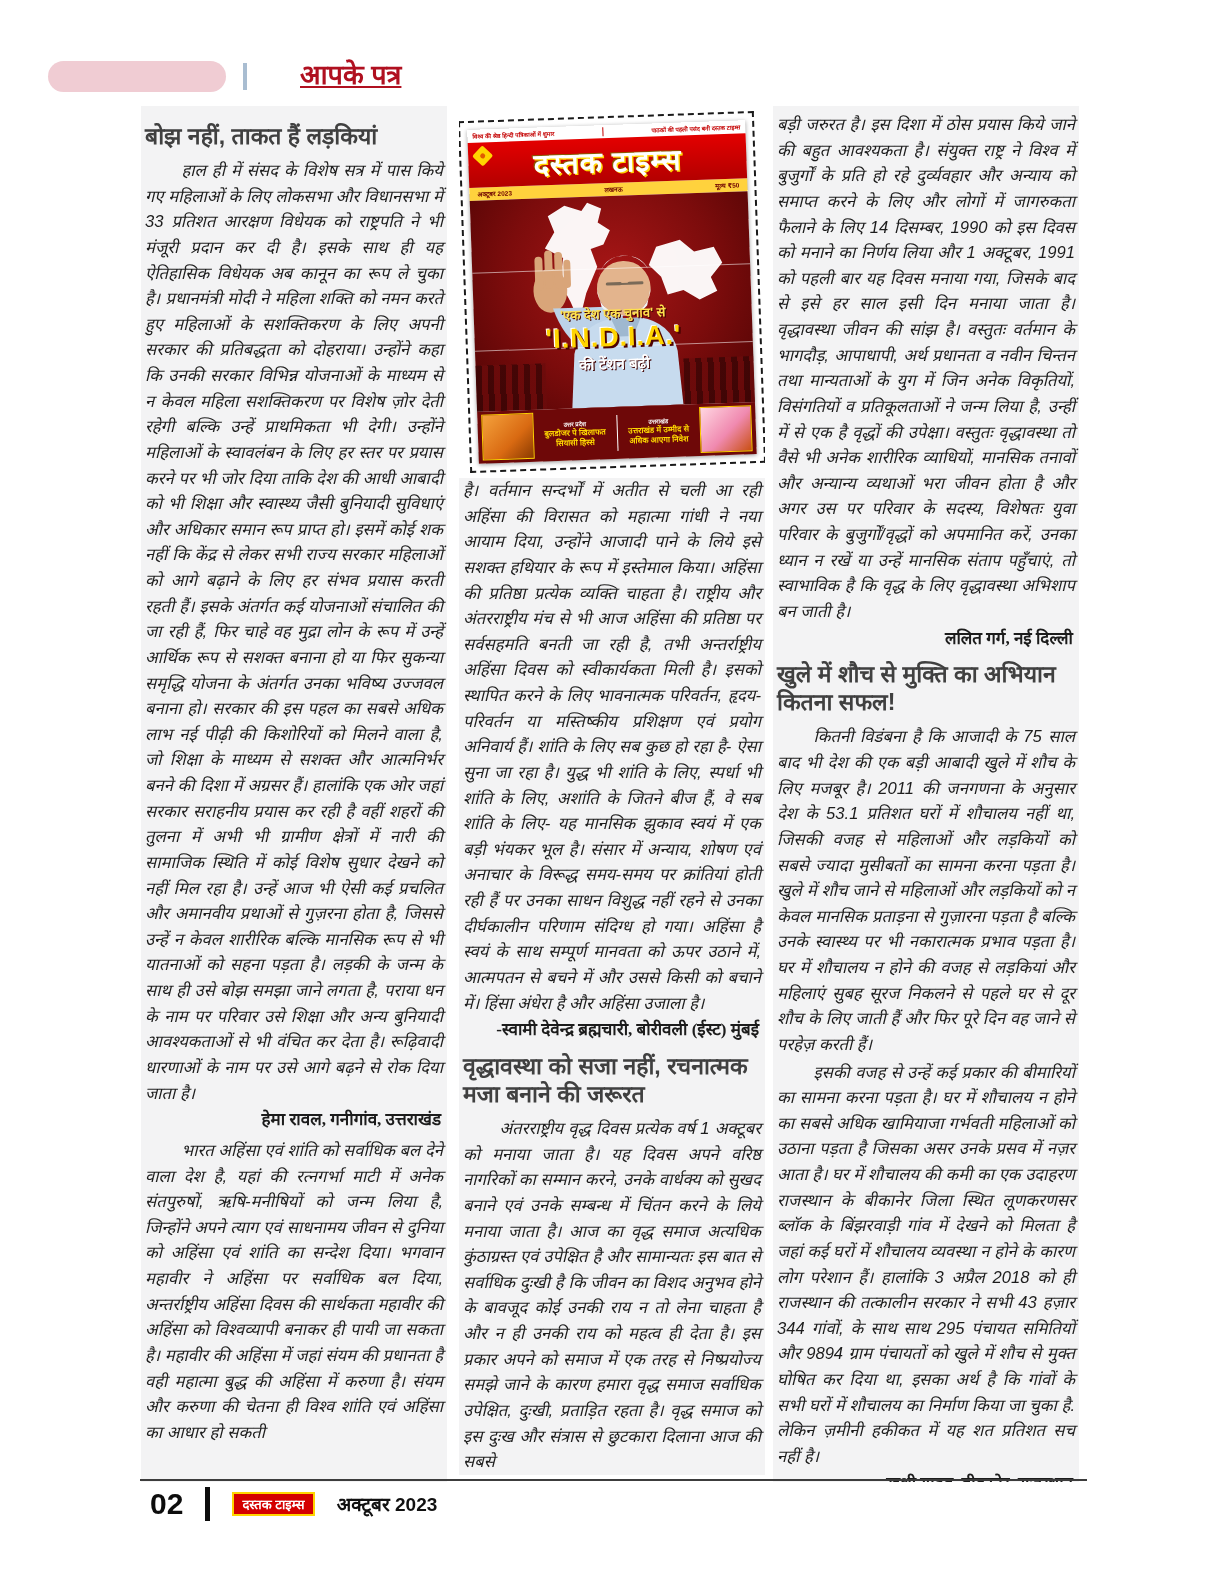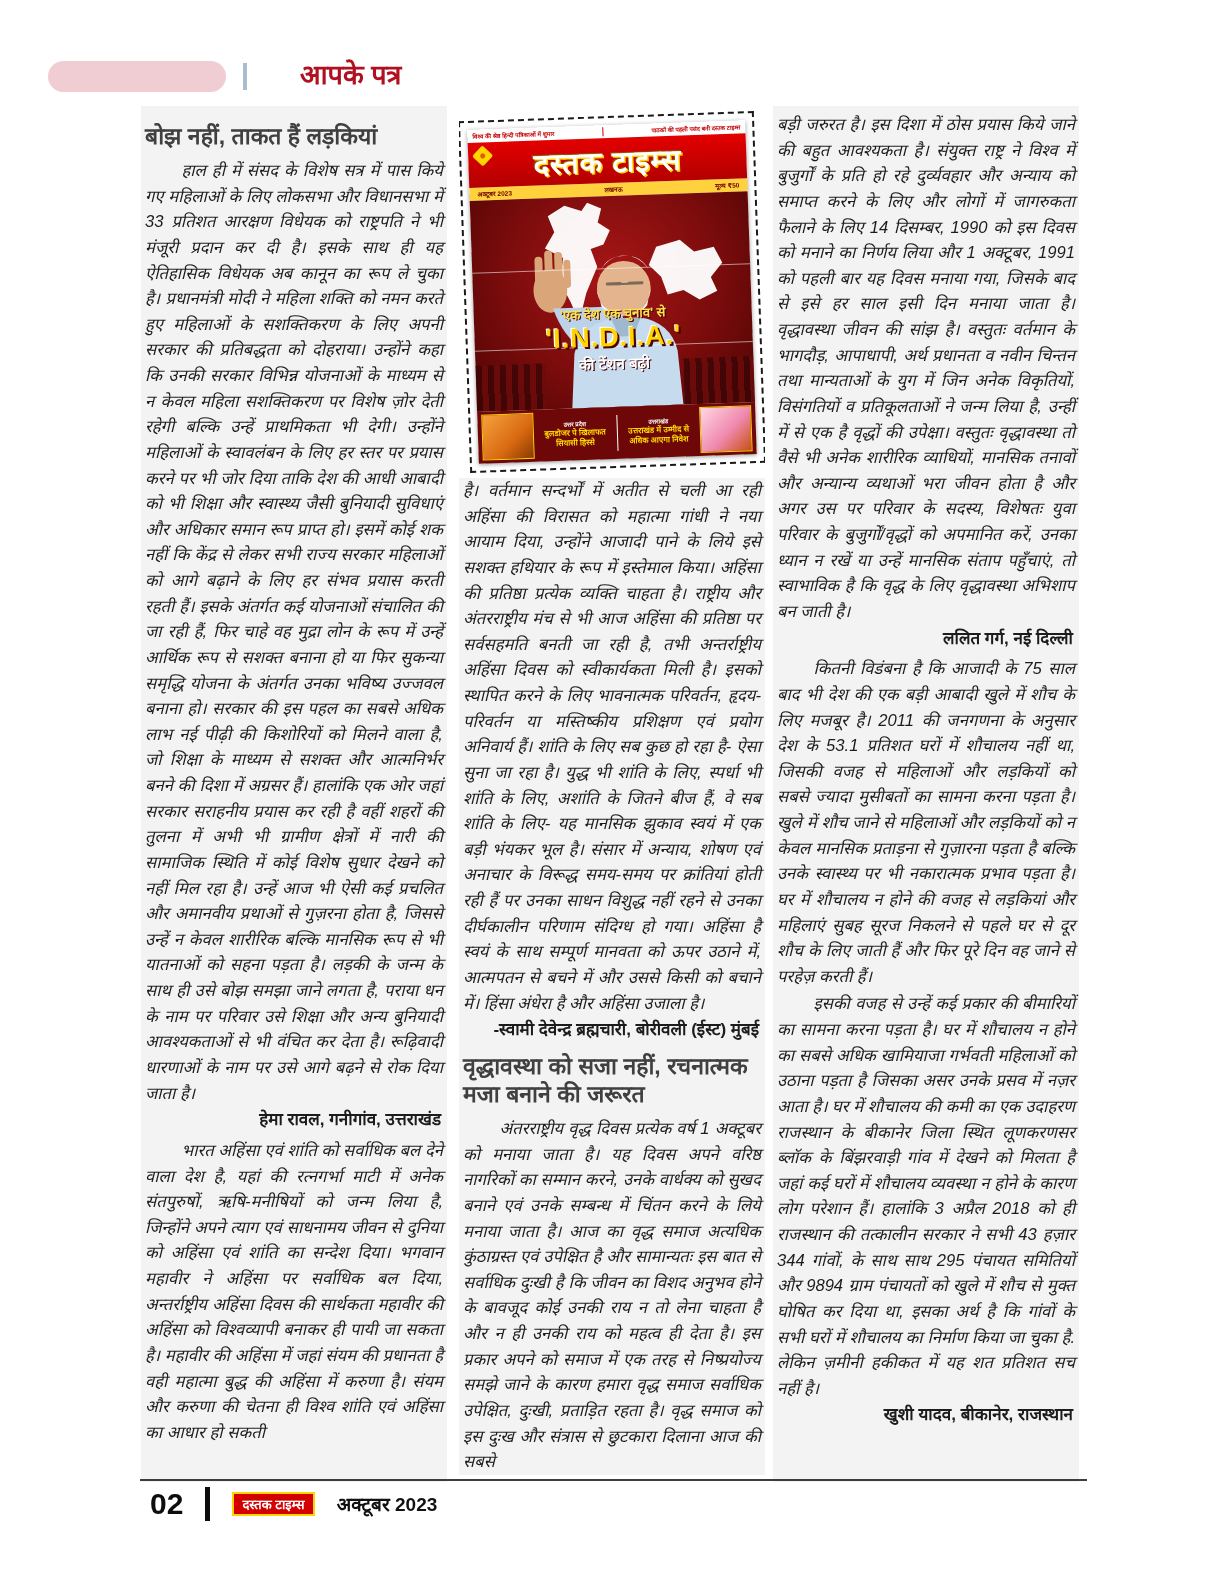--- a/index.html
+++ b/index.html
@@ -5,32 +5,32 @@
   html,body{margin:0;padding:0;background:#e9e9e9;}
   .page{
     position:relative;width:1224px;height:1584px;background:#ffffff;
     font-family:"Liberation Sans","DejaVu Sans",sans-serif;color:#1c1c1c;
     overflow:hidden;margin:0 auto;
   }
   
   .hdr-pill{position:absolute;left:48px;top:61px;width:178px;height:31px;
     background:#f0ccd3;border-radius:16px;}
   .hdr-bar{position:absolute;left:243px;top:63px;width:4px;height:27px;background:#a9bdd1;}
-  .hdr-title{position:absolute;left:300px;top:55px;font-size:27px;font-weight:700;color:#b01020;}
+  .hdr-title{position:absolute;left:300px;top:55px;font-size:27px;font-weight:700;color:#b01020;text-decoration:underline;}
   
   .col{position:absolute;top:106px;width:306px;height:1370px;overflow:hidden;
     background:#f3f3f4;padding:6px 0 0 0;}
   .col1{left:141px;}
   .col2{left:459px;background:transparent;}
   .col3{left:773px;}
   .col2 .graypart{background:#f3f3f4;}
   h2.ltr{font-size:23px;line-height:1.22;font-weight:700;color:#404040;margin:10px 4px 8px 4px;}
   p.body{font-size:16.6px;line-height:1.545;text-align:justify;margin:0 4px 2px 4px;font-style:italic;}
   p.indent{text-indent:2.2em;}
-  .sig{font-size:17px;font-weight:700;text-align:right;margin:2px 6px 6px 4px;line-height:1.4;}
+  .sig{font-size:17px;font-weight:700;text-align:right;margin:2px 6px 6px 4px;line-height:1.4;font-family:Liberation Serif, serif;}
   
   .cover-outer{position:relative;width:296px;height:352px;margin:4px auto 10px auto;
     transform:rotate(-2deg);background:#fff;border:2px dashed #1a1a1a;padding:7px;box-sizing:border-box;}
   .cover{position:relative;width:100%;height:100%;display:flex;flex-direction:column;
     box-shadow:0 1px 4px rgba(0,0,0,.4);}
   .cov-top{height:13px;background:#fff;display:flex;align-items:center;justify-content:space-between;
     font-size:6px;color:#c40000;font-weight:700;padding:0 5px;white-space:nowrap;overflow:hidden;}
   .cov-top .tsdiv{width:1px;height:9px;background:#c40000;margin:0 4px;flex:none;}
   .cov-mast{height:45px;background:linear-gradient(#e30000,#b30000);display:flex;align-items:center;
     justify-content:center;position:relative;}
@@ -158,20 +158,21 @@
       <p class="body">है। वर्तमान सन्दर्भों में अतीत से चली आ रही अहिंसा की विरासत को महात्मा गांधी ने नया आयाम दिया, उन्होंने आजादी पाने के लिये इसे सशक्त हथियार के रूप में इस्तेमाल किया। अहिंसा की प्रतिष्ठा प्रत्येक व्यक्ति चाहता है। राष्ट्रीय और अंतरराष्ट्रीय मंच से भी आज अहिंसा की प्रतिष्ठा पर सर्वसहमति बनती जा रही है, तभी अन्तर्राष्ट्रीय अहिंसा दिवस को स्वीकार्यकता मिली है। इसको स्थापित करने के लिए भावनात्मक परिवर्तन, हृदय-परिवर्तन या मस्तिष्कीय प्रशिक्षण एवं प्रयोग अनिवार्य हैं। शांति के लिए सब कुछ हो रहा है- ऐसा सुना जा रहा है। युद्ध भी शांति के लिए, स्पर्धा भी शांति के लिए, अशांति के जितने बीज हैं, वे सब शांति के लिए- यह मानसिक झुकाव स्वयं में एक बड़ी भंयकर भूल है। संसार में अन्याय, शोषण एवं अनाचार के विरूद्ध समय-समय पर क्रांतियां होती रही हैं पर उनका साधन विशुद्ध नहीं रहने से उनका दीर्घकालीन परिणाम संदिग्ध हो गया। अहिंसा है स्वयं के साथ सम्पूर्ण मानवता को ऊपर उठाने में, आत्मपतन से बचने में और उससे किसी को बचाने में। हिंसा अंधेरा है और अहिंसा उजाला है।</p>
       <div class="sig">-स्वामी देवेन्द्र ब्रह्मचारी, बोरीवली (ईस्ट) मुंबई</div>
       <h2 class="ltr">वृद्धावस्था को सजा नहीं, रचनात्मक मजा बनाने की जरूरत</h2>
       <p class="body indent">अंतरराष्ट्रीय वृद्ध दिवस प्रत्येक वर्ष 1 अक्टूबर को मनाया जाता है। यह दिवस अपने वरिष्ठ नागरिकों का सम्मान करने, उनके वार्धक्य को सुखद बनाने एवं उनके सम्बन्ध में चिंतन करने के लिये मनाया जाता है। आज का वृद्ध समाज अत्यधिक कुंठाग्रस्त एवं उपेक्षित है और सामान्यतः इस बात से सर्वाधिक दुःखी है कि जीवन का विशद अनुभव होने के बावजूद कोई उनकी राय न तो लेना चाहता है और न ही उनकी राय को महत्व ही देता है। इस प्रकार अपने को समाज में एक तरह से निष्प्रयोज्य समझे जाने के कारण हमारा वृद्ध समाज सर्वाधिक उपेक्षित, दुःखी, प्रताड़ित रहता है। वृद्ध समाज को इस दुःख और संत्रास से छुटकारा दिलाना आज की सबसे</p>
     </div>
   </div>
 
   <div class="col col3">
     <p class="body">बड़ी जरुरत है। इस दिशा में ठोस प्रयास किये जाने की बहुत आवश्यकता है। संयुक्त राष्ट्र ने विश्व में बुजुर्गों के प्रति हो रहे दुर्व्यवहार और अन्याय को समाप्त करने के लिए और लोगों में जागरुकता फैलाने के लिए 14 दिसम्बर, 1990 को इस दिवस को मनाने का निर्णय लिया और 1 अक्टूबर, 1991 को पहली बार यह दिवस मनाया गया, जिसके बाद से इसे हर साल इसी दिन मनाया जाता है। वृद्धावस्था जीवन की सांझ है। वस्तुतः वर्तमान के भागदौड़, आपाधापी, अर्थ प्रधानता व नवीन चिन्तन तथा मान्यताओं के युग में जिन अनेक विकृतियों, विसंगतियों व प्रतिकूलताओं ने जन्म लिया है, उन्हीं में से एक है वृद्धों की उपेक्षा। वस्तुतः वृद्धावस्था तो वैसे भी अनेक शारीरिक व्याधियों, मानसिक तनावों और अन्यान्य व्यथाओं भरा जीवन होता है और अगर उस पर परिवार के सदस्य, विशेषतः युवा परिवार के बुजुर्गों/वृद्धों को अपमानित करें, उनका ध्यान न रखें या उन्हें मानसिक संताप पहुँचाएं, तो स्वाभाविक है कि वृद्ध के लिए वृद्धावस्था अभिशाप बन जाती है।</p>
     <div class="sig">ललित गर्ग, नई दिल्ली</div>
+    <h2 class="ltr">खुले में शौच से मुक्ति का अभियान कितना सफल!</h2>
     <p class="body indent">कितनी विडंबना है कि आजादी के 75 साल बाद भी देश की एक बड़ी आबादी खुले में शौच के लिए मजबूर है। 2011 की जनगणना के अनुसार देश के 53.1 प्रतिशत घरों में शौचालय नहीं था, जिसकी वजह से महिलाओं और लड़कियों को सबसे ज्यादा मुसीबतों का सामना करना पड़ता है। खुले में शौच जाने से महिलाओं और लड़कियों को न केवल मानसिक प्रताड़ना से गुज़ारना पड़ता है बल्कि उनके स्वास्थ्य पर भी नकारात्मक प्रभाव पड़ता है। घर में शौचालय न होने की वजह से लड़कियां और महिलाएं सुबह सूरज निकलने से पहले घर से दूर शौच के लिए जाती हैं और फिर पूरे दिन वह जाने से परहेज़ करती हैं।</p>
     <p class="body indent">इसकी वजह से उन्हें कई प्रकार की बीमारियों का सामना करना पड़ता है। घर में शौचालय न होने का सबसे अधिक खामियाजा गर्भवती महिलाओं को उठाना पड़ता है जिसका असर उनके प्रसव में नज़र आता है। घर में शौचालय की कमी का एक उदाहरण राजस्थान के बीकानेर जिला स्थित लूणकरणसर ब्लॉक के बिंझरवाड़ी गांव में देखने को मिलता है जहां कई घरों में शौचालय व्यवस्था न होने के कारण लोग परेशान हैं। हालांकि 3 अप्रैल 2018 को ही राजस्थान की तत्कालीन सरकार ने सभी 43 हज़ार 344 गांवों, के साथ साथ 295 पंचायत समितियों और 9894 ग्राम पंचायतों को खुले में शौच से मुक्त घोषित कर दिया था, इसका अर्थ है कि गांवों के सभी घरों में शौचालय का निर्माण किया जा चुका है. लेकिन ज़मीनी हकीकत में यह शत प्रतिशत सच नहीं है।</p>
     <div class="sig">खुशी यादव, बीकानेर, राजस्थान</div>
   </div>
 
   <div class="foot-rule"></div>
   <div class="footer">
     <span class="foot-num">02</span>
     <span class="foot-bar"></span>
     <span class="foot-logo">दस्तक टाइम्स</span>

